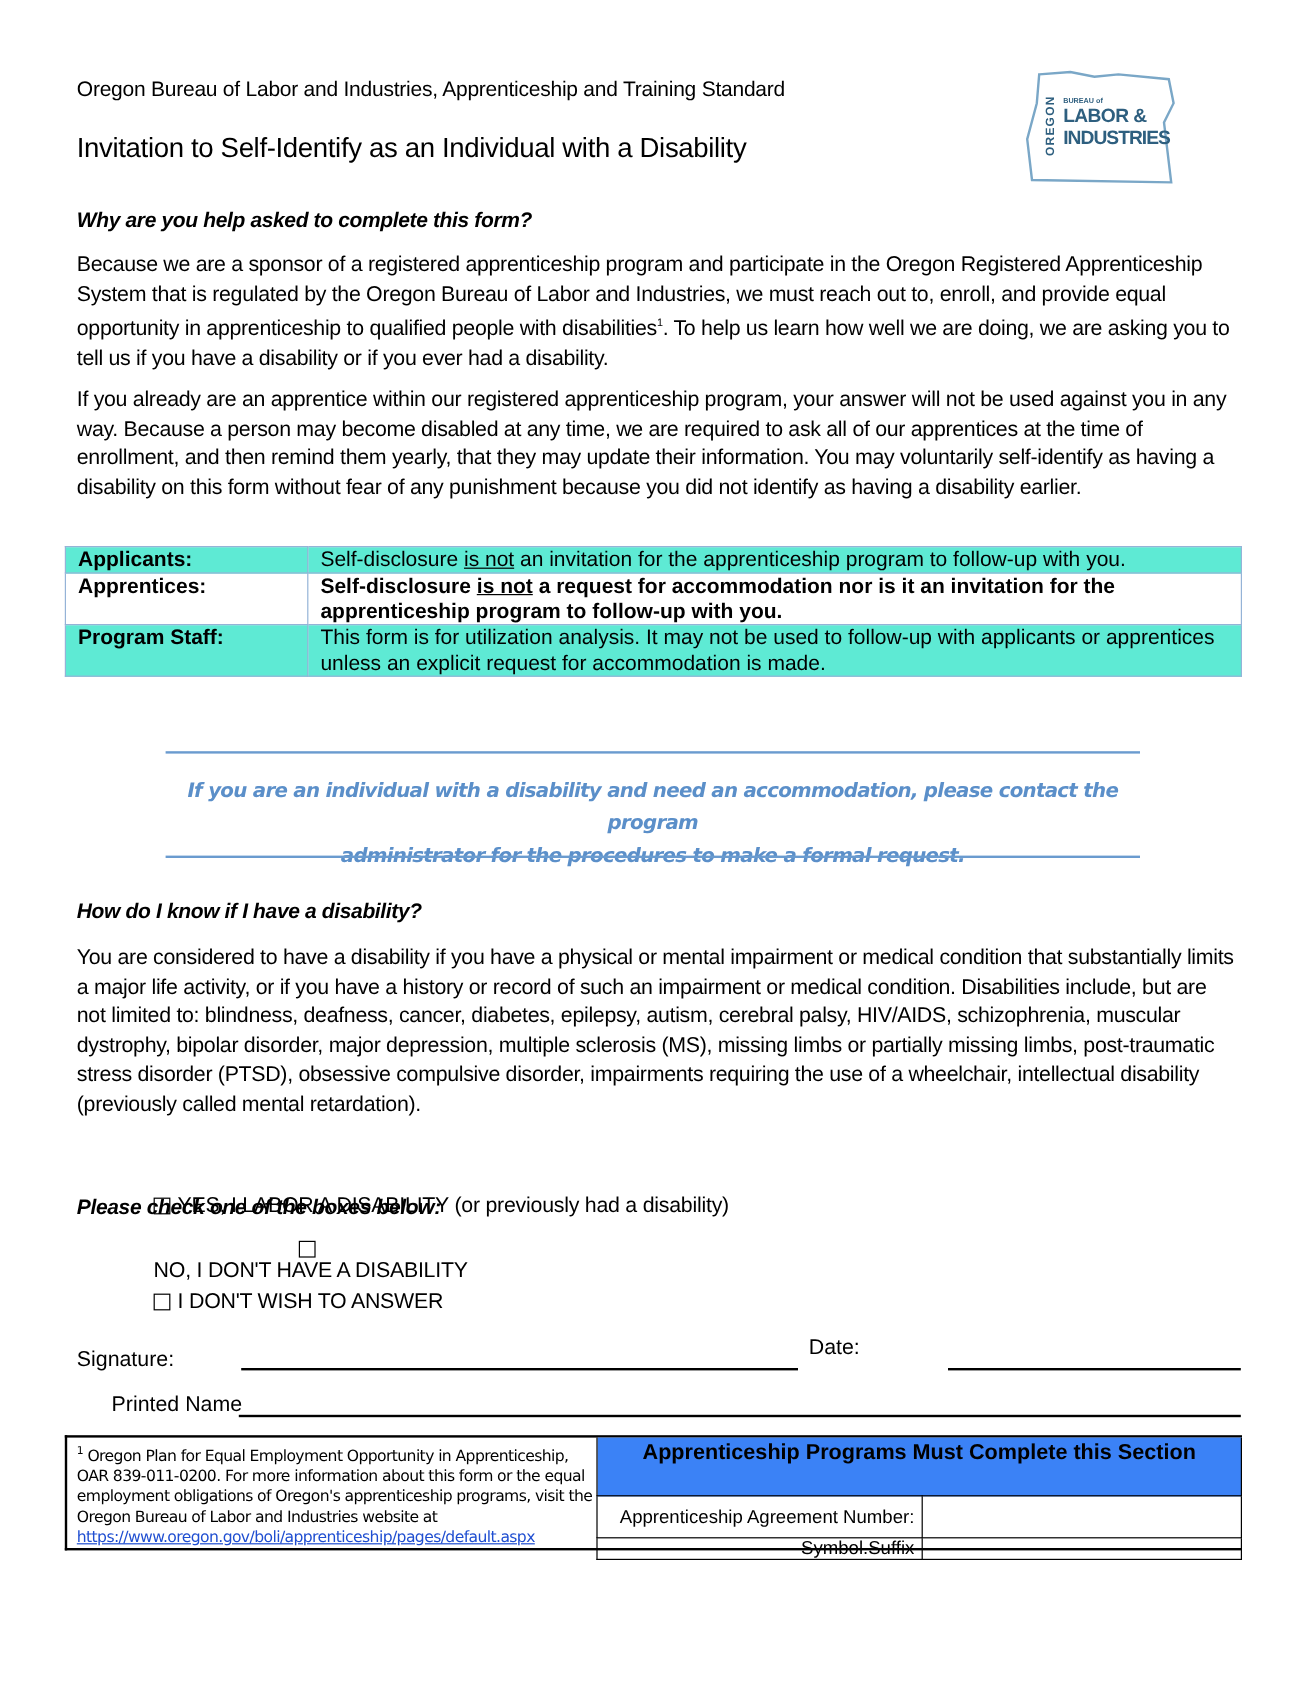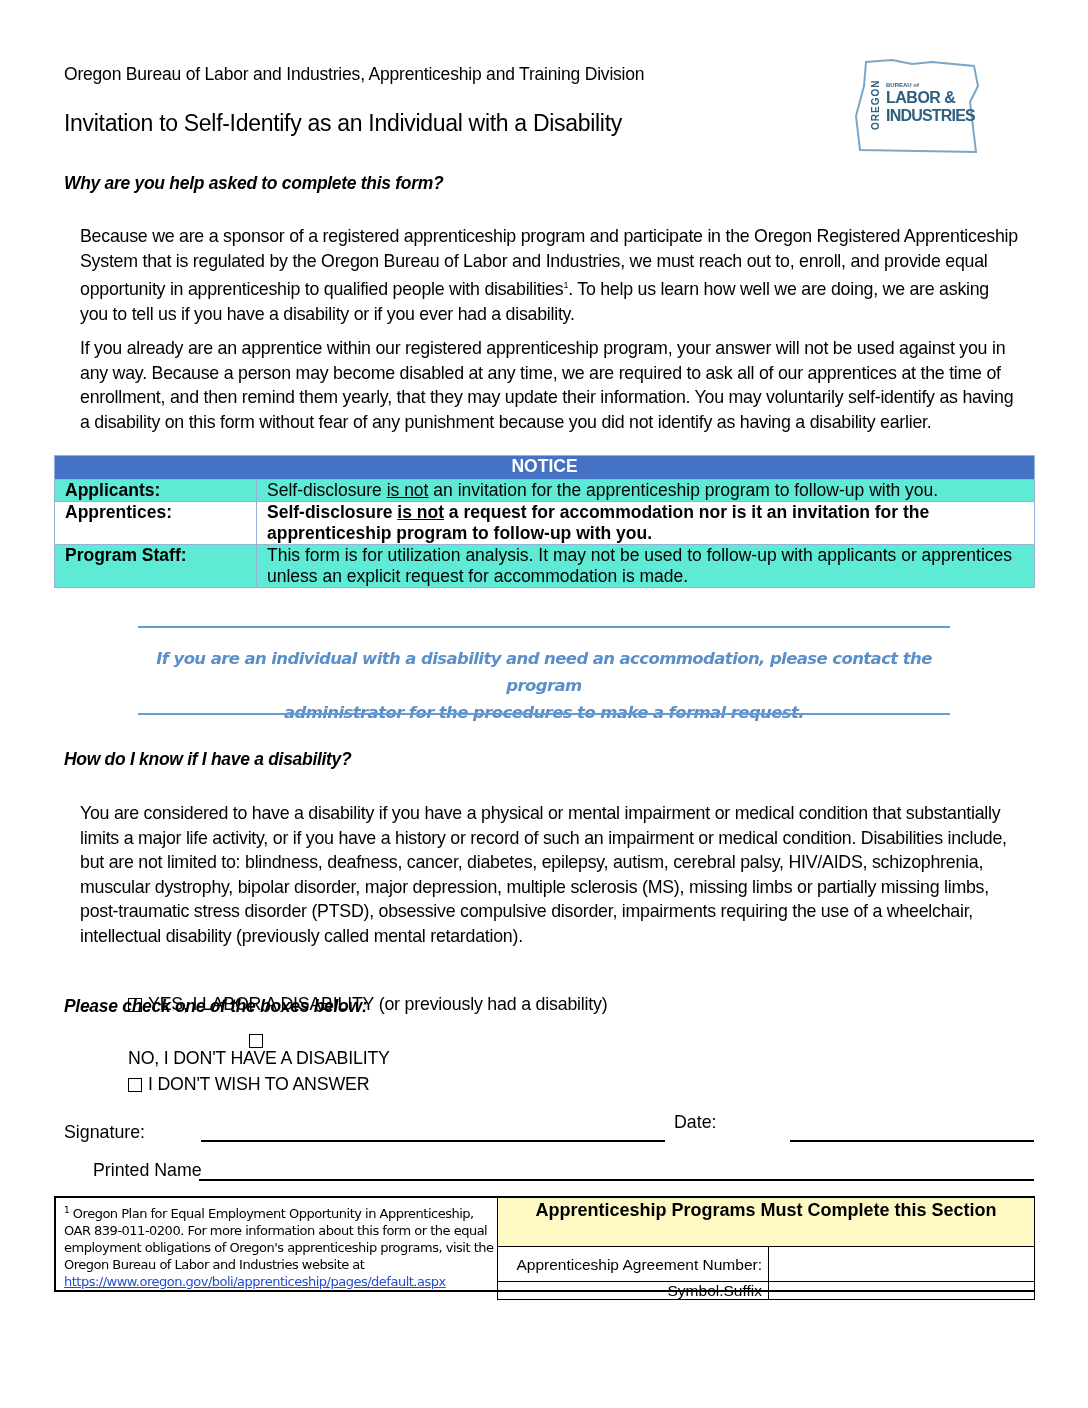--- a/index.html
+++ b/index.html
@@ -3,46 +3,46 @@
 <meta charset="utf-8">
 <style>
   html, body { margin: 0; padding: 0; background: #ffffff; }
   body { width: 1088px; height: 1408px; position: relative; font-family: "Liberation Sans", sans-serif; color: #000; overflow: hidden; }
   .abs { position: absolute; }
   .org { left: 64px; top: 64px; font-size: 17.5px; letter-spacing: -0.2px; }
   .title { left: 64px; top: 110px; font-size: 23px; letter-spacing: -0.3px; }
   .logo { left: 852px; top: 56px; width: 130px; height: 100px; }
   .h-italic { font-weight: bold; font-style: italic; font-size: 17.5px; letter-spacing: -0.3px; }
   .para { left: 64px; width: 970px; font-size: 17.8px; line-height: 24.6px; letter-spacing: -0.25px; }
-  .para p { margin: 16px; }
+  .para p { margin: 0; }
   .notice { left: 54px; top: 455px; width: 981px; border-collapse: collapse; font-size: 17.5px; }
   .notice td, .notice th { border: 1.5px solid #95b3d7; padding: 0 10px; vertical-align: top; line-height: 21px; }
   .notice th { background: #4472c4; color: #fff; font-weight: bold; height: 23px; text-align: center; }
   .notice .shade td { background: #5eead4; }
   .notice .lbl { width: 181px; font-weight: bold; }
   .notice .bold-row td { font-weight: bold; margin-top: 36px; }
   .notice u { text-decoration: underline; }
   .rule { left: 138px; width: 812px; height: 2px; background: #6a9bcf; }
   .callout { left: 138px; width: 812px; text-align: center; color: #5b8fc9; font-style: italic; font-weight: bold; font-size: 16.5px; line-height: 27px; font-family: "DejaVu Sans", sans-serif; letter-spacing: -0.6px; }
   .check-item { left: 128px; font-size: 17.8px; letter-spacing: -0.2px; display: flex; align-items: center; }
   .box { display: inline-block; width: 12px; height: 12px; border: 1.3px solid #000; margin-right: 6px; }
   .sig-label { font-size: 17.8px; }
   .line { height: 2px; background: #000; }
   .footer { left: 54px; top: 1196px; width: 981px; height: 96px; border: 2px solid #000; box-sizing: border-box; border-right: none; }
   .fn { left: 64px; top: 1202px; width: 430px; font-size: 13px; line-height: 16.8px; font-family: "DejaVu Sans", sans-serif; letter-spacing: -0.5px; }
   .fn a { color: #1f4ed1; text-decoration: underline; }
   .prog { left: 497px; top: 1198px; width: 538px; border-collapse: collapse; font-size: 15.5px; }
   .prog td { border: 1.5px solid #000; padding: 0 6px; line-height: 17px; }
-  .prog .hd { background: #fef9c3; font-weight: bold; font-size: 18px; text-align: center; height: 44px; vertical-align: top; padding-top: 4px; border-top: none; }
+  .prog .hd { background: #3b82f6; font-weight: bold; font-size: 18px; text-align: center; height: 44px; vertical-align: top; padding-top: 4px; border-top: none; }
   .prog .l { width: 258px; text-align: right; }
 </style>
 </head>
 <body>
 
-<div class="abs org">Oregon Bureau of Labor and Industries, Apprenticeship and Training Division</div>
+<div class="abs org">Oregon Bureau of Labor and Industries, Apprenticeship and Training Standard</div>
 <div class="abs title">Invitation to Self-Identify as an Individual with a Disability</div>
 
 <div class="abs logo">
   <svg width="130" height="100" viewBox="0 0 130 100">
     <path d="M14 6 L40 4 L60 8 L80 6 L122 10 L126 30 L118 46 L124 96 L8 94 L4 60 L12 30 Z" fill="none" stroke="#7aa7c7" stroke-width="2"></path>
   </svg>
   <div class="abs" style="left:18px;top:74px;transform:rotate(-90deg);transform-origin:left top;font-size:10px;font-weight:bold;color:#2e5f7f;letter-spacing:1px;">OREGON</div>
   <div class="abs" style="left:34px;top:26px;font-size:6px;font-weight:bold;color:#2e5f7f;">BUREAU of</div>
   <div class="abs" style="left:34px;top:34px;font-size:16px;font-weight:bold;color:#2e5f7f;line-height:16px;letter-spacing:-0.5px;">LABOR &amp;</div>
   <div class="abs" style="left:34px;top:52px;font-size:16px;font-weight:bold;color:#2e5f7f;line-height:16px;letter-spacing:-0.8px;">INDUSTRIES</div>
@@ -51,23 +51,20 @@
 <div class="abs h-italic" style="left:64px;top:173px;">Why are you help asked to complete this form?</div>
 <div class="abs para" style="top:208px;">
   <p><span>Because we are a sponsor of a registered apprenticeship program and participate in the Oregon Registered Apprenticeship System that is regulated by the Oregon Bureau of Labor and Industries, we must reach out to, enroll, and provide equal opportunity in apprenticeship to qualified people with disabilities</span><sup style="font-size:9px;">1</sup><span>. To help us learn how well we are doing, we are asking you to tell us if you have a disability or if you ever had a disability.</span></p>
 </div>
 <div class="abs para" style="top:320px;">
   <p>If you already are an apprentice within our registered apprenticeship program, your answer will not be used against you in any way. Because a person may become disabled at any time, we are required to ask all of our apprentices at the time of enrollment, and then remind them yearly, that they may update their information. You may voluntarily self-identify as having a disability on this form without fear of any punishment because you did not identify as having a disability earlier.</p>
 </div>
 
 <table class="abs notice">
   <tbody>
-      <tr>
-        <th colspan="2">NOTICE</th>
-      </tr>
   <tr class="shade">
     <td class="lbl">Applicants:</td>
     <td><span>Self-disclosure </span><u>is not</u><span> an invitation for the apprenticeship program to follow-up with you.</span></td>
   </tr>
   <tr class="bold-row">
     <td class="lbl">Apprentices:</td>
     <td><span>Self-disclosure </span><u>is not</u><span> a request for accommodation nor is it an invitation for the apprenticeship program to follow-up with you.</span></td>
   </tr>
   <tr class="shade">
     <td class="lbl">Program Staff:</td>

